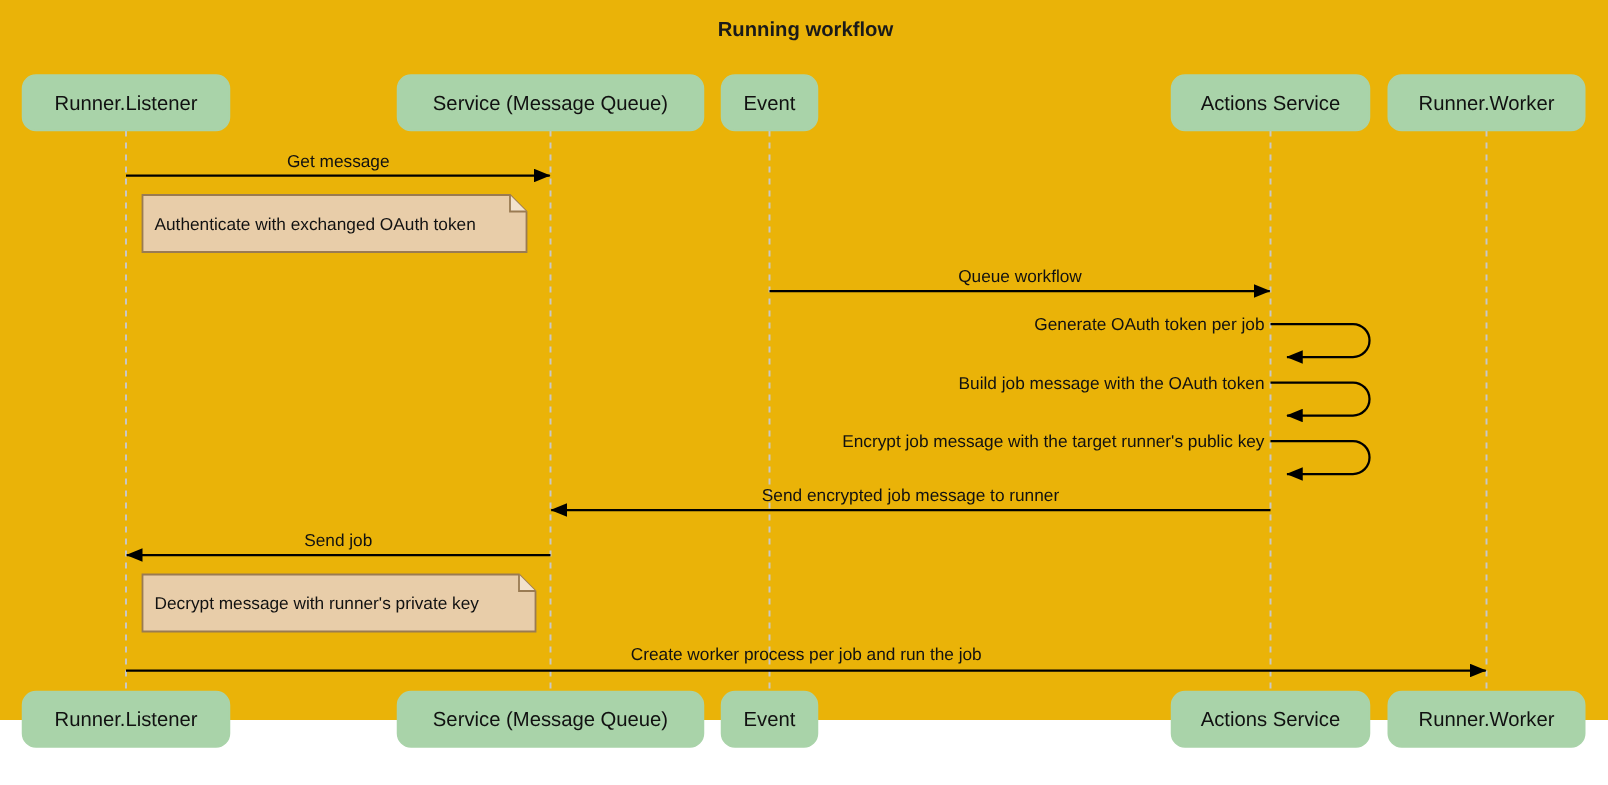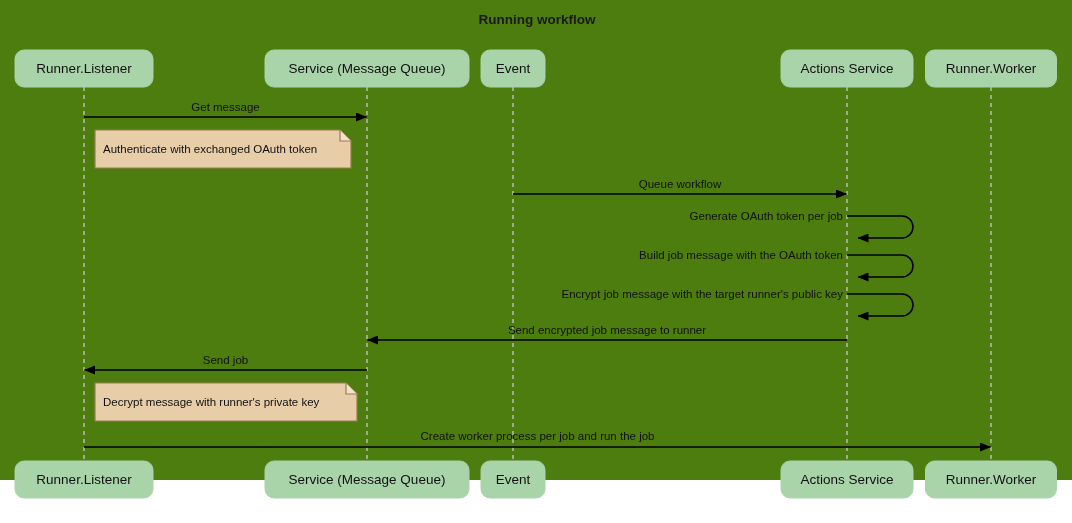--- a/index.html
+++ b/index.html
@@ -10,21 +10,21 @@
   body {
     font-family: "Liberation Sans", sans-serif;
     width: 1072px;
     height: 523px;
     overflow: hidden;
   }
   #diagram-root {
     position: relative;
     width: 1072px;
     height: 480px;
-    background: #4d7c0f;
+    background: #eab308;
   }
   #seq-svg {
     position: absolute;
     top: 0;
     left: 0;
     width: 1072px;
     height: 523px;
     display: block;
   }
   .diagram-title {

